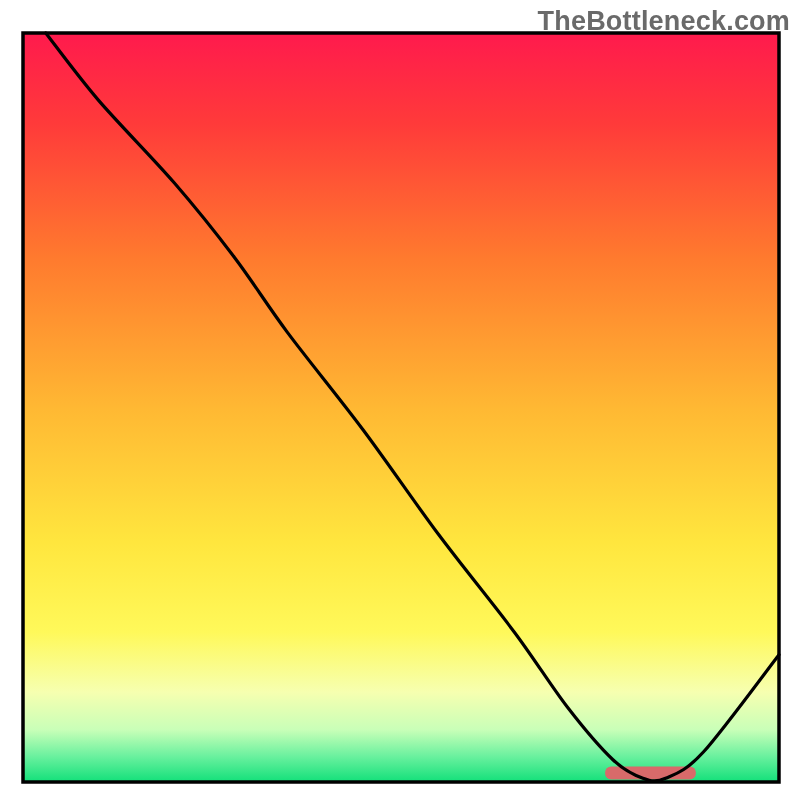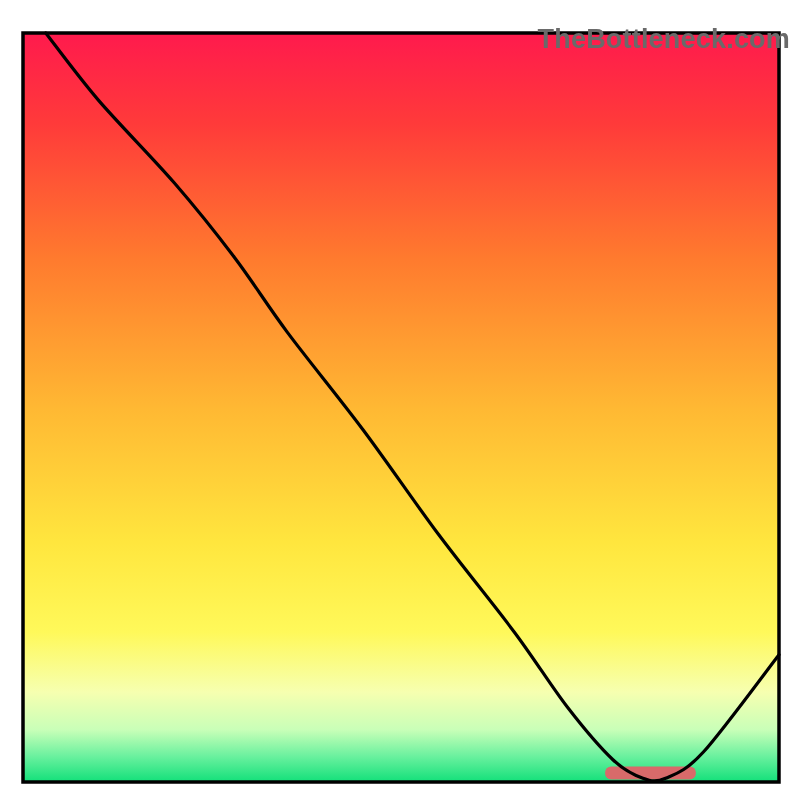--- a/index.html
+++ b/index.html
@@ -11,21 +11,21 @@
     background: #ffffff;
     font-family: Arial, Helvetica, sans-serif;
   }
   .chart-container {
     position: relative;
     width: 800px;
     height: 800px;
   }
   .watermark {
     position: absolute;
-    top: 24px;
+    top: 6px;
     right: 10px;
     font-size: 27px;
     font-weight: bold;
     color: #6a6a6a;
     letter-spacing: 0.2px;
     z-index: 10;
   }
   svg {
     display: block;
   }

